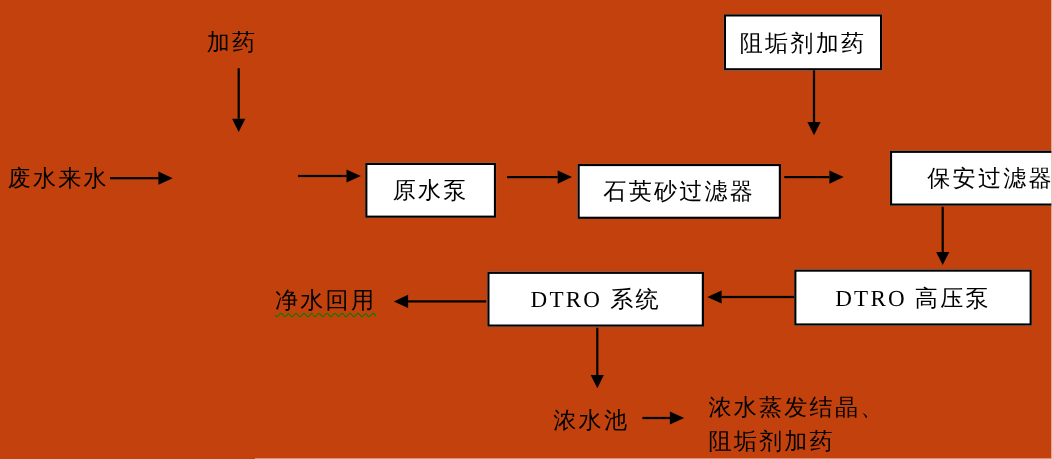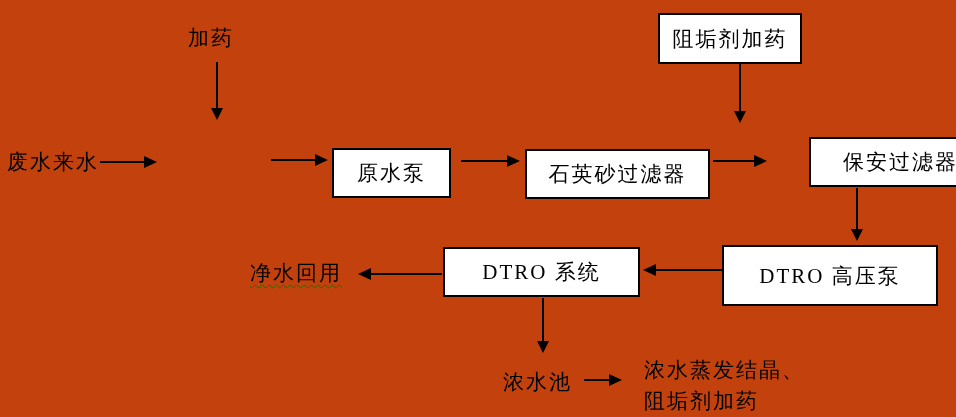--- a/index.html
+++ b/index.html
@@ -46,21 +46,21 @@
   #n-floc{left:172px;top:138px;width:106px;}
   #a-floc-pump{left:271px;top:159px;width:44px;}
   #b-rawpump{left:332px;top:133px;width:119px;height:50px;margin-top:15px;}
   #a-pump-quartz{left:461px;top:160px;width:46px;}
   #b-quartz{left:525px;top:133px;width:185px;height:50px;margin-top:16px;}
   #a-quartz-security{left:713px;top:160px;width:41px;}
   #b-antiscalant{left:658px;top:13px;width:144px;height:51px;}
   #a-antiscalant{left:739px;top:64px;height:47px;}
   #b-security{left:809px;top:137px;width:183px;height:50px;}
   #a-security-dtropump{left:856px;top:188px;height:41px;}
-  #b-dtropump{left:722px;top:245px;width:216px;height:61px;}
+  #b-dtropump{left:722px;top:245px;width:216px;height:51px;}
   #a-dtropump-dtrosys{left:656px;top:269px;width:66px;}
   #b-dtrosys{left:443px;top:247px;width:197px;height:50px;}
   #a-dtrosys-clean{left:371px;top:273px;width:71px;}
   #n-cleanwater{left:250px;top:261px;}
   #a-dtrosys-conc{left:542px;top:298px;height:43px;}
   #n-concentrate{left:503px;top:370px;}
   #a-conc-fate{left:584px;top:379px;width:25px;}
   #n-fate{left:644px;top:355px;line-height:31px;}
 </style>
 </head>

